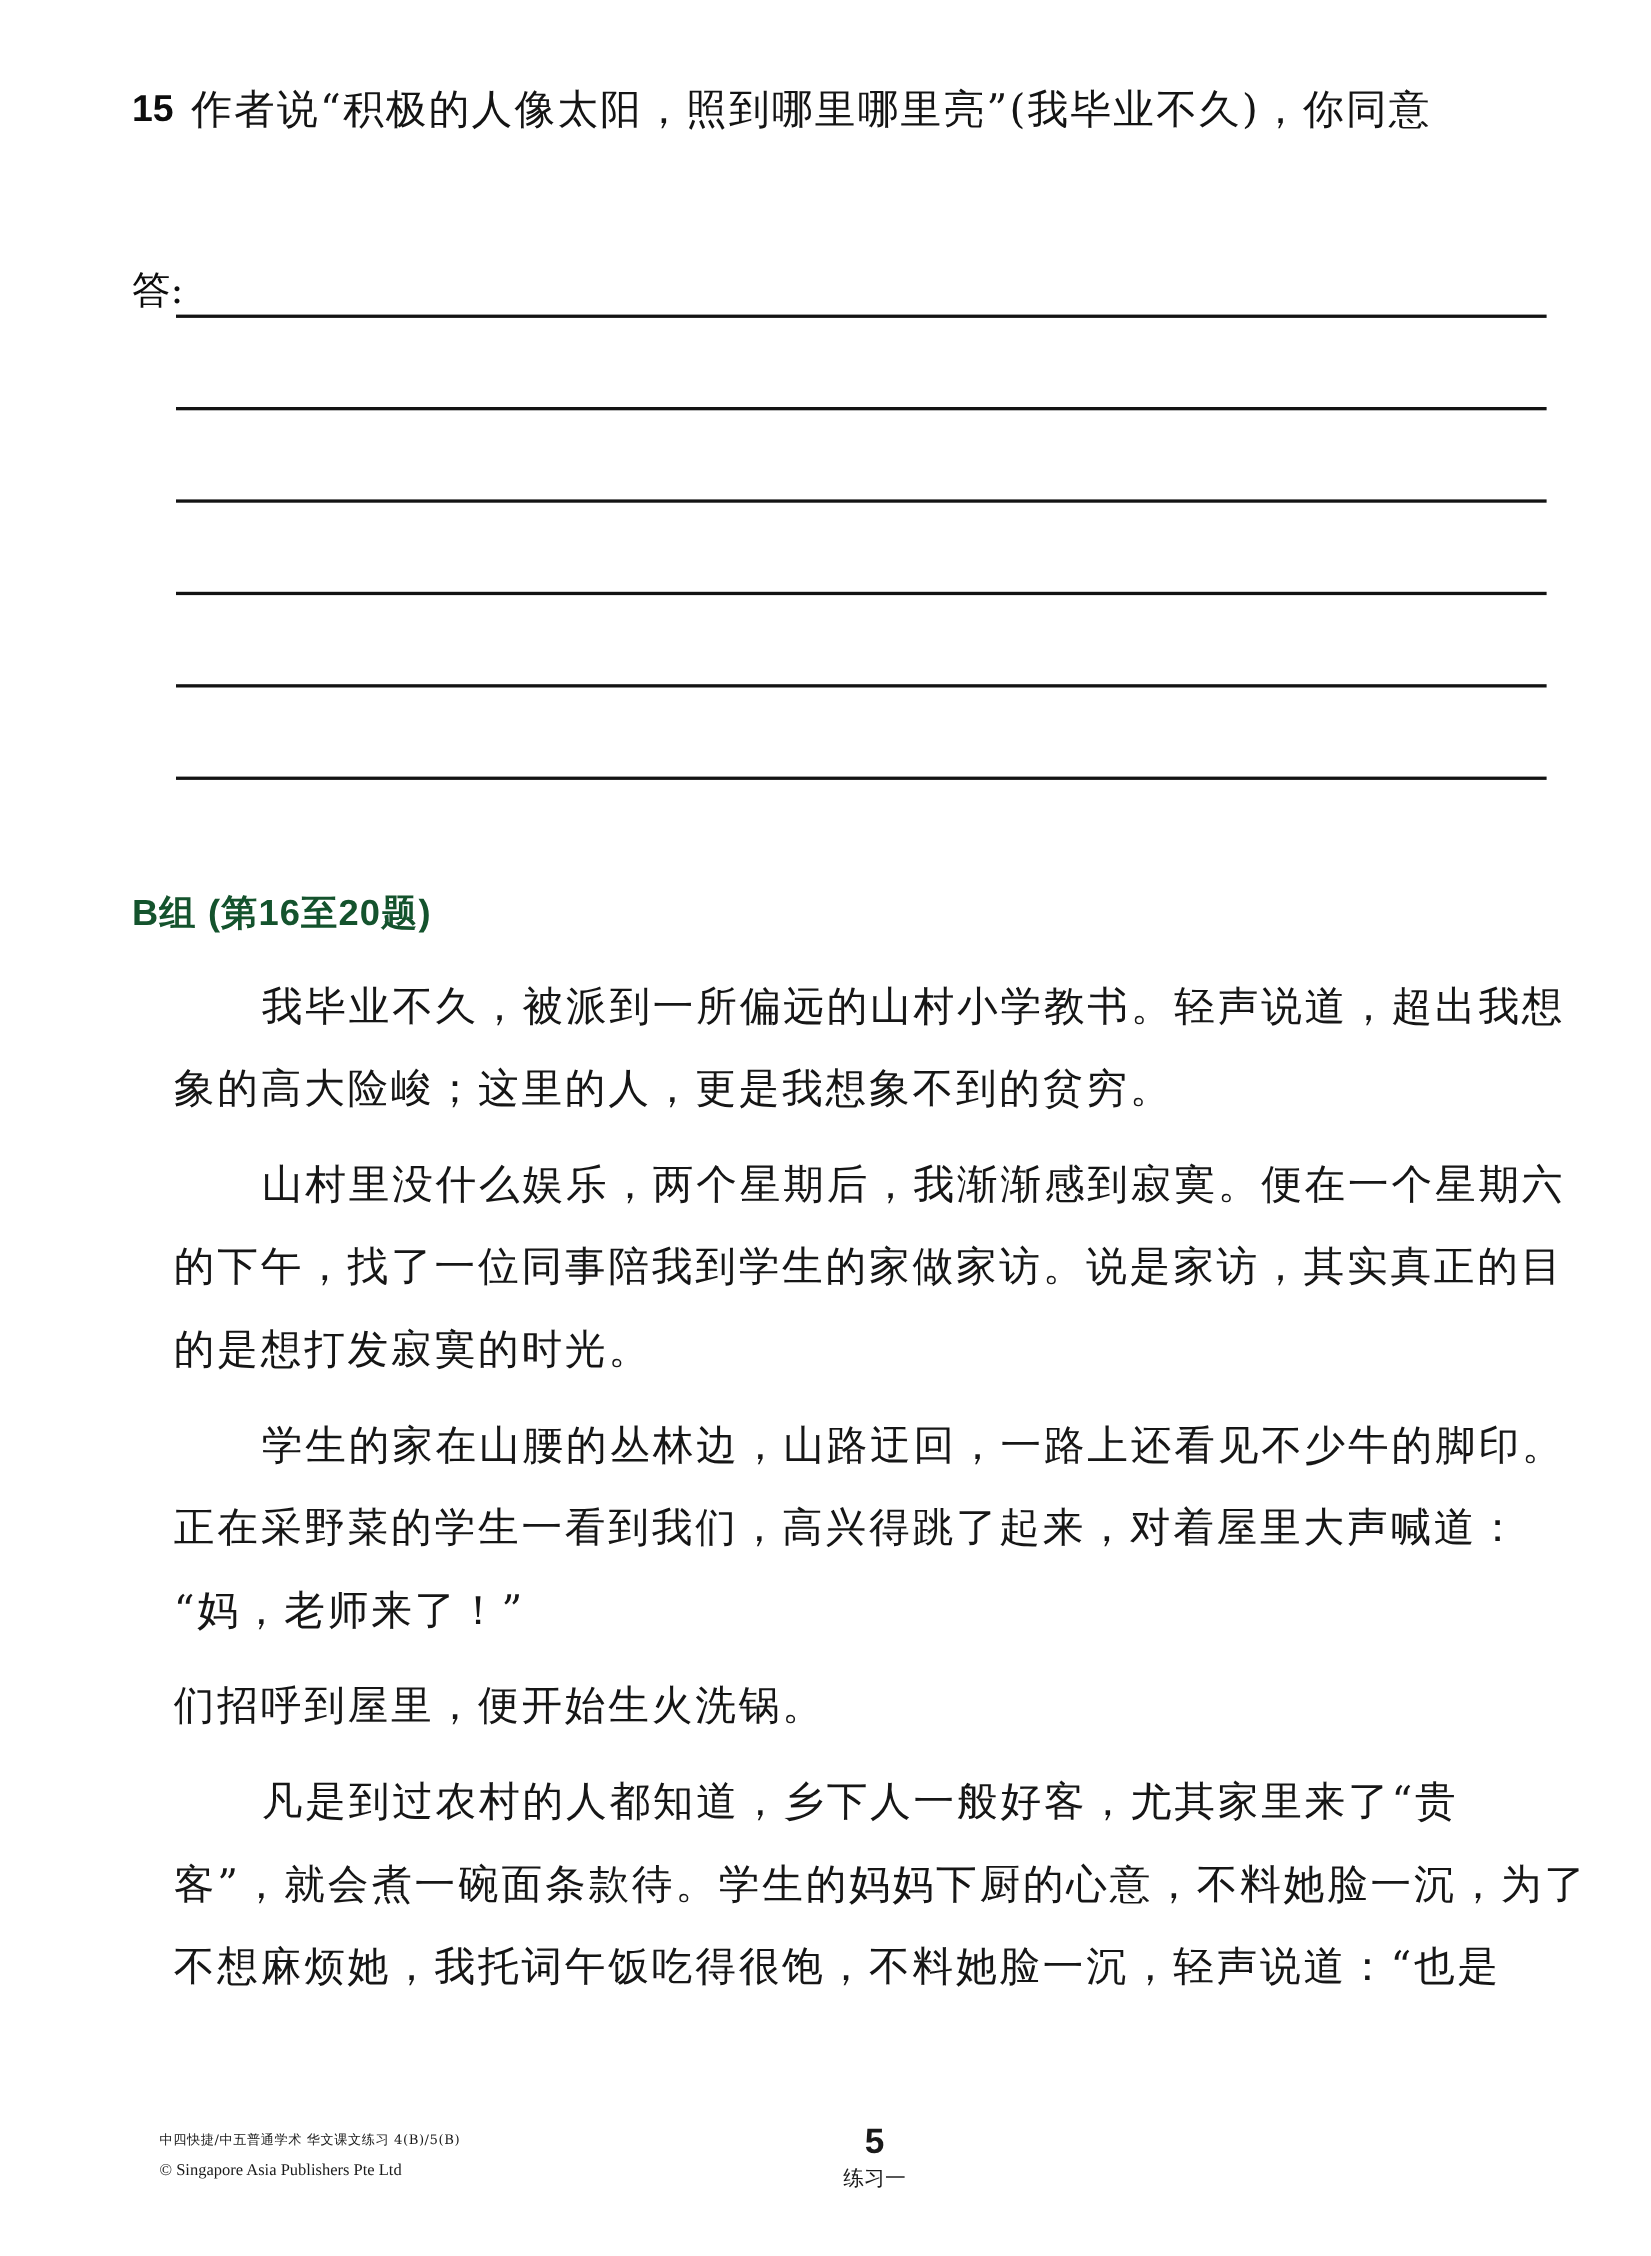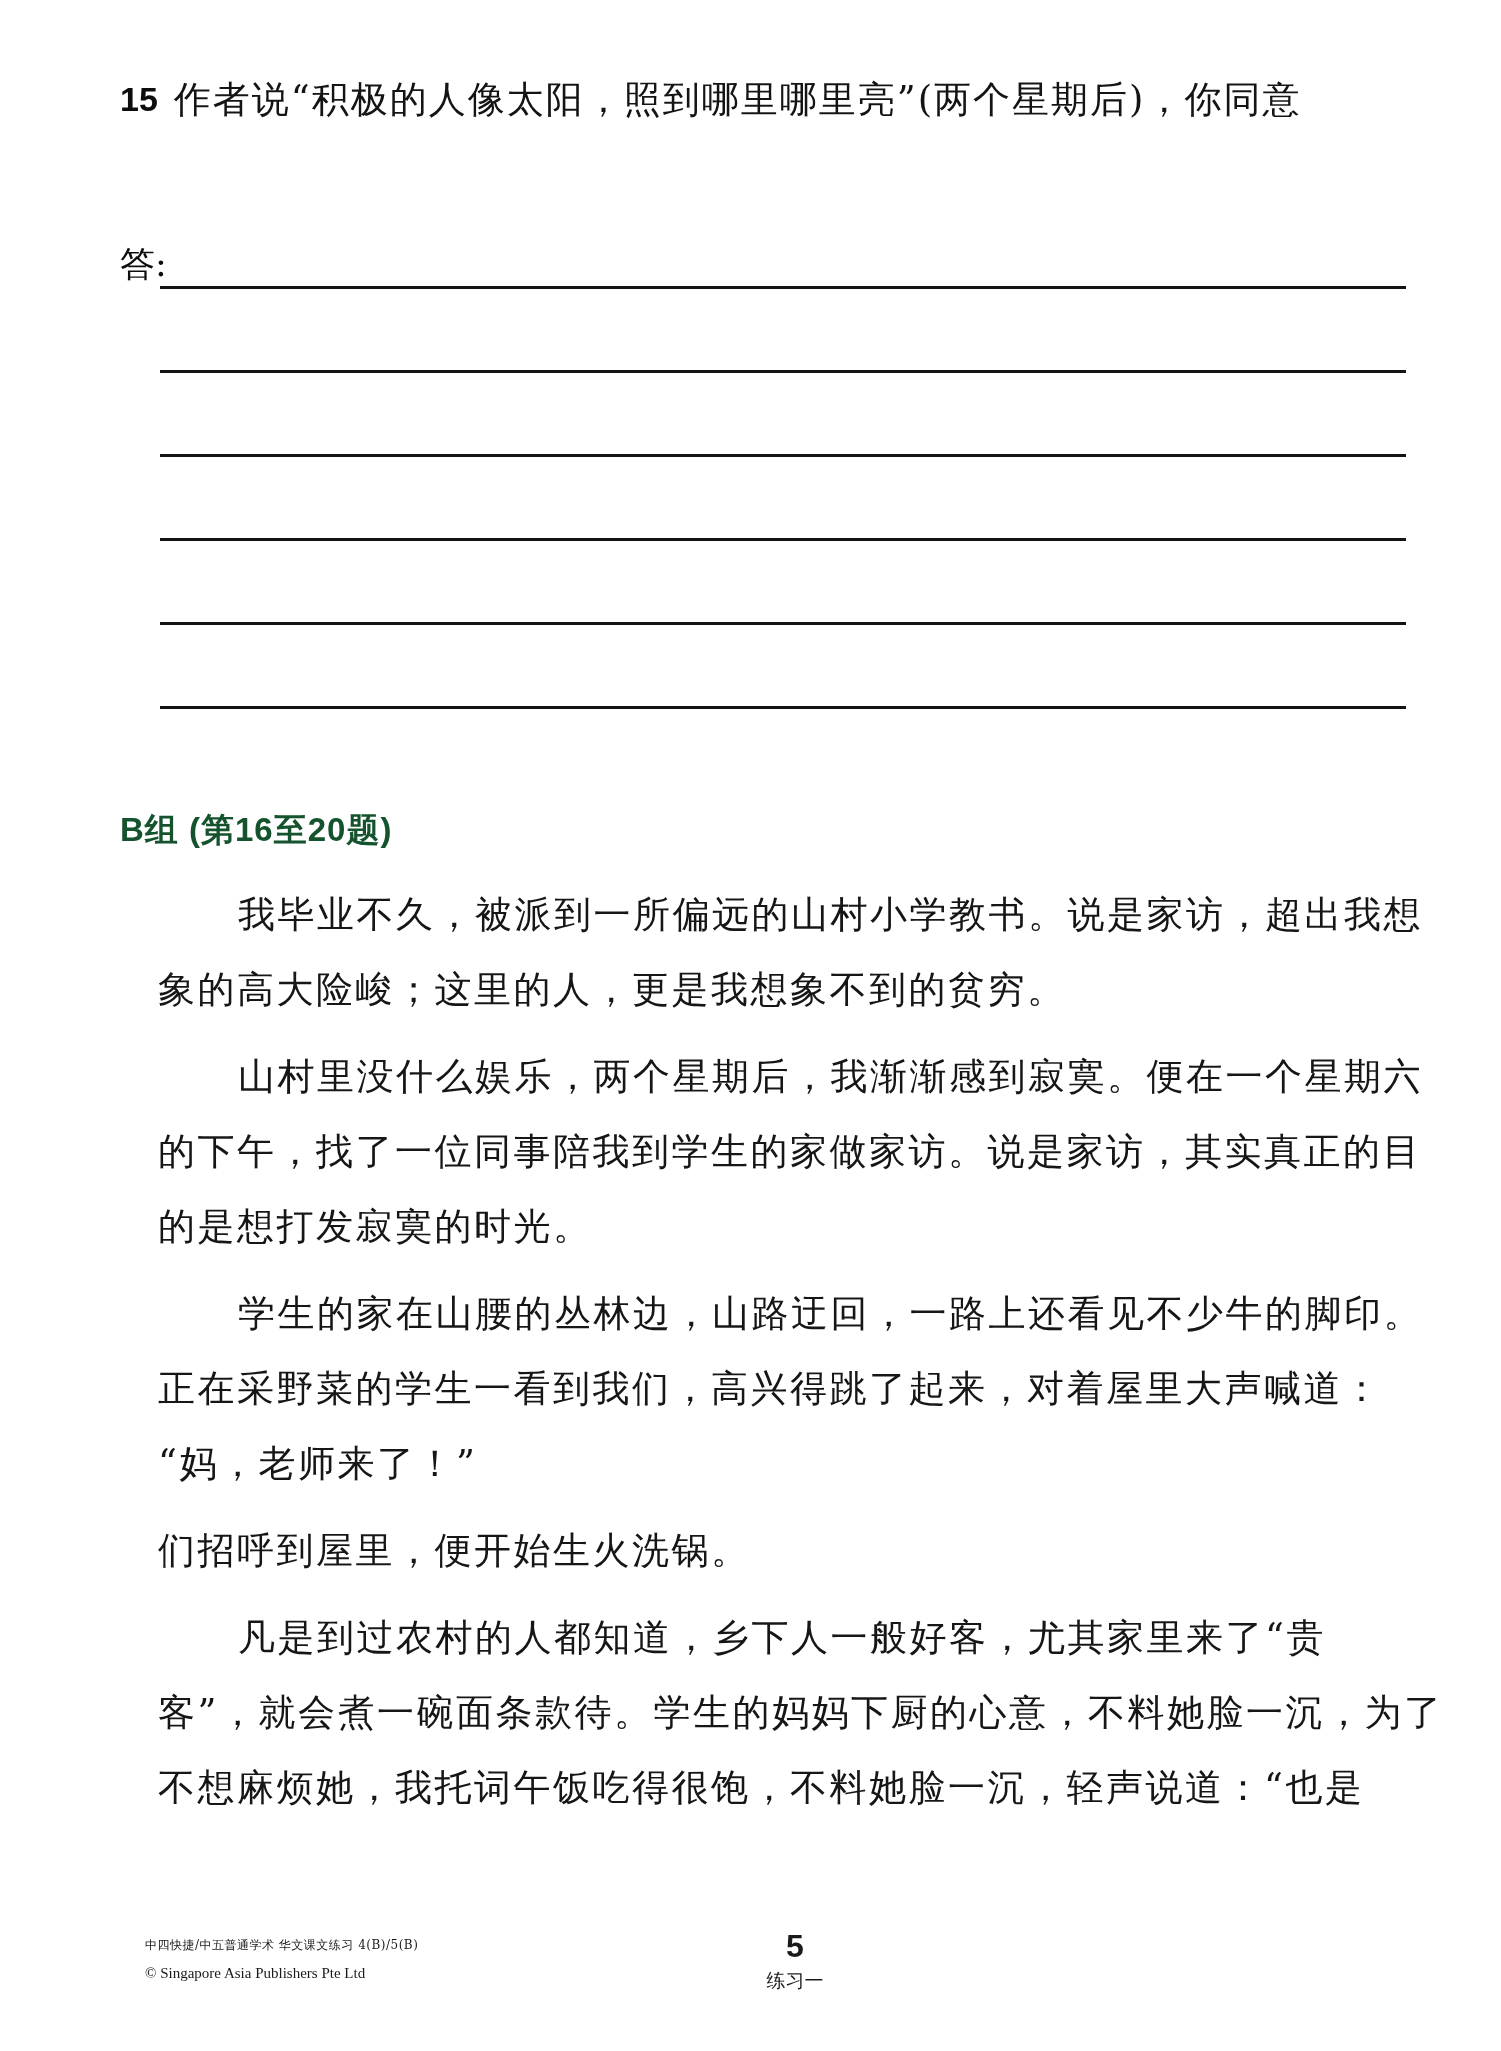--- a/index.html
+++ b/index.html
@@ -71,37 +71,37 @@
   .footer-ex { font-size:19px; line-height:24px; margin-top:4px; }
 </style>
 </head>
 <body>
 
 <div class="page">
 
   <div class="q15">
     <div class="q-num">15</div>
     <div class="q-text">
-      <div class="qline">作者说“积极的人像太阳，照到哪里哪里亮”(两个星期后)，你同意</div>
+      <div class="qline">作者说“积极的人像太阳，照到哪里哪里亮”(我毕业不久)，你同意</div>
     </div>
   </div>
 
   <div class="answer-label">答:</div>
   <div class="ans-line" style="top:286px;"></div>
   <div class="ans-line" style="top:370px;"></div>
   <div class="ans-line" style="top:454px;"></div>
   <div class="ans-line" style="top:538px;"></div>
   <div class="ans-line" style="top:622px;"></div>
   <div class="ans-line" style="top:706px;"></div>
 
   <div class="section-heading">B组 (第16至20题)</div>
 
   <div class="passage">
     <div class="para">
-      <div class="pline first">我毕业不久，被派到一所偏远的山村小学教书。说是家访，超出我想</div>
+      <div class="pline first">我毕业不久，被派到一所偏远的山村小学教书。轻声说道，超出我想</div>
       <div class="pline">象的高大险峻；这里的人，更是我想象不到的贫穷。</div>
     </div>
     <div class="para">
       <div class="pline first">山村里没什么娱乐，两个星期后，我渐渐感到寂寞。便在一个星期六</div>
       <div class="pline">的下午，找了一位同事陪我到学生的家做家访。说是家访，其实真正的目</div>
       <div class="pline">的是想打发寂寞的时光。</div>
     </div>
     <div class="para">
       <div class="pline first">学生的家在山腰的丛林边，山路迂回，一路上还看见不少牛的脚印。</div>
       <div class="pline">正在采野菜的学生一看到我们，高兴得跳了起来，对着屋里大声喊道：</div>

